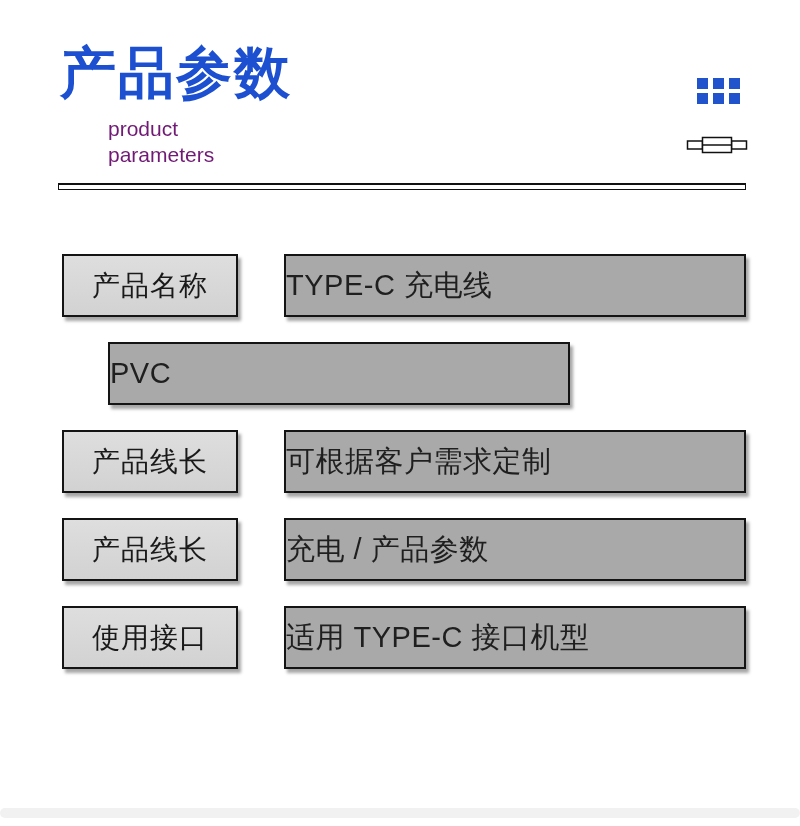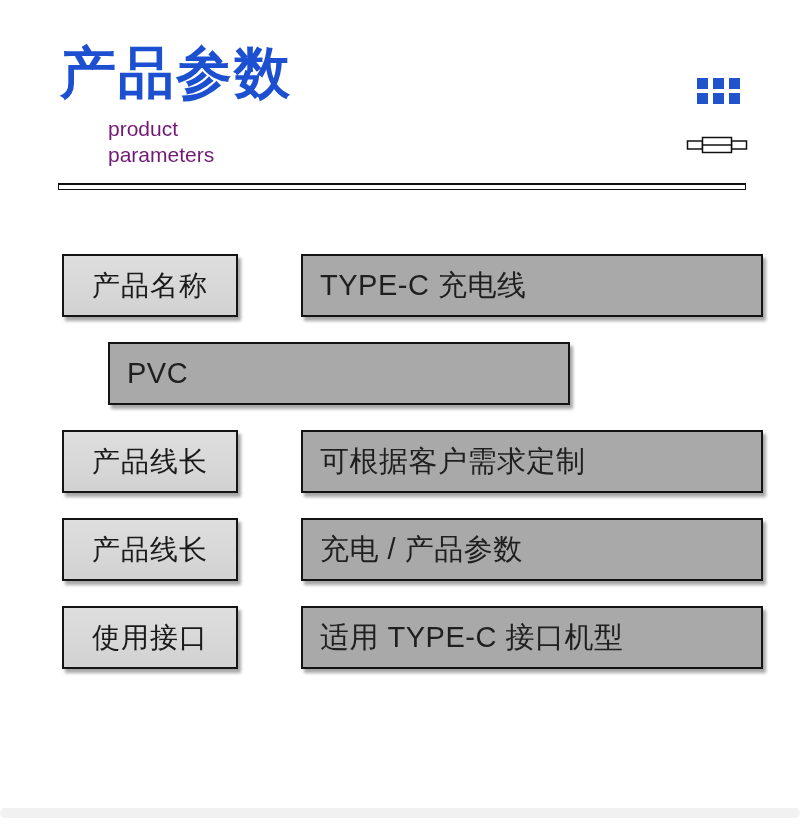--- a/index.html
+++ b/index.html
@@ -62,21 +62,20 @@
   .rows {
     position: absolute;
     left: 62px; top: 254px;
     width: 684px;
   }
   .row {
     display: flex;
     align-items: stretch;
     height: 63px;
     margin-bottom: 25px;
-    gap: 17px;
   }
   .cell-label {
     flex: 0 0 176px;
     width: 176px;
     display: flex;
     align-items: center;
     justify-content: center;
     background: linear-gradient(180deg, #dedede 0%, #d2d2d2 100%);
     border: 2px solid #141414;
     box-shadow: 3px 4px 3px rgba(0,0,0,0.35);
@@ -88,21 +87,20 @@
     flex: 0 0 462px;
     width: 462px;
     margin-left: 46px;
     display: flex;
     align-items: center;
     background: #a9a9a9;
     border: 2px solid #141414;
     box-shadow: 3px 4px 3px rgba(0,0,0,0.35);
     font-size: 29px;
     color: #1f1f1f;
-    padding-left: 17px;
     white-space: pre;
     letter-spacing: 0.5px;
   }
 
   
   .bottom-band {
     position: absolute;
     left: 0; top: 808px;
     width: 800px; height: 10px;
     background: #f1f1f1;

